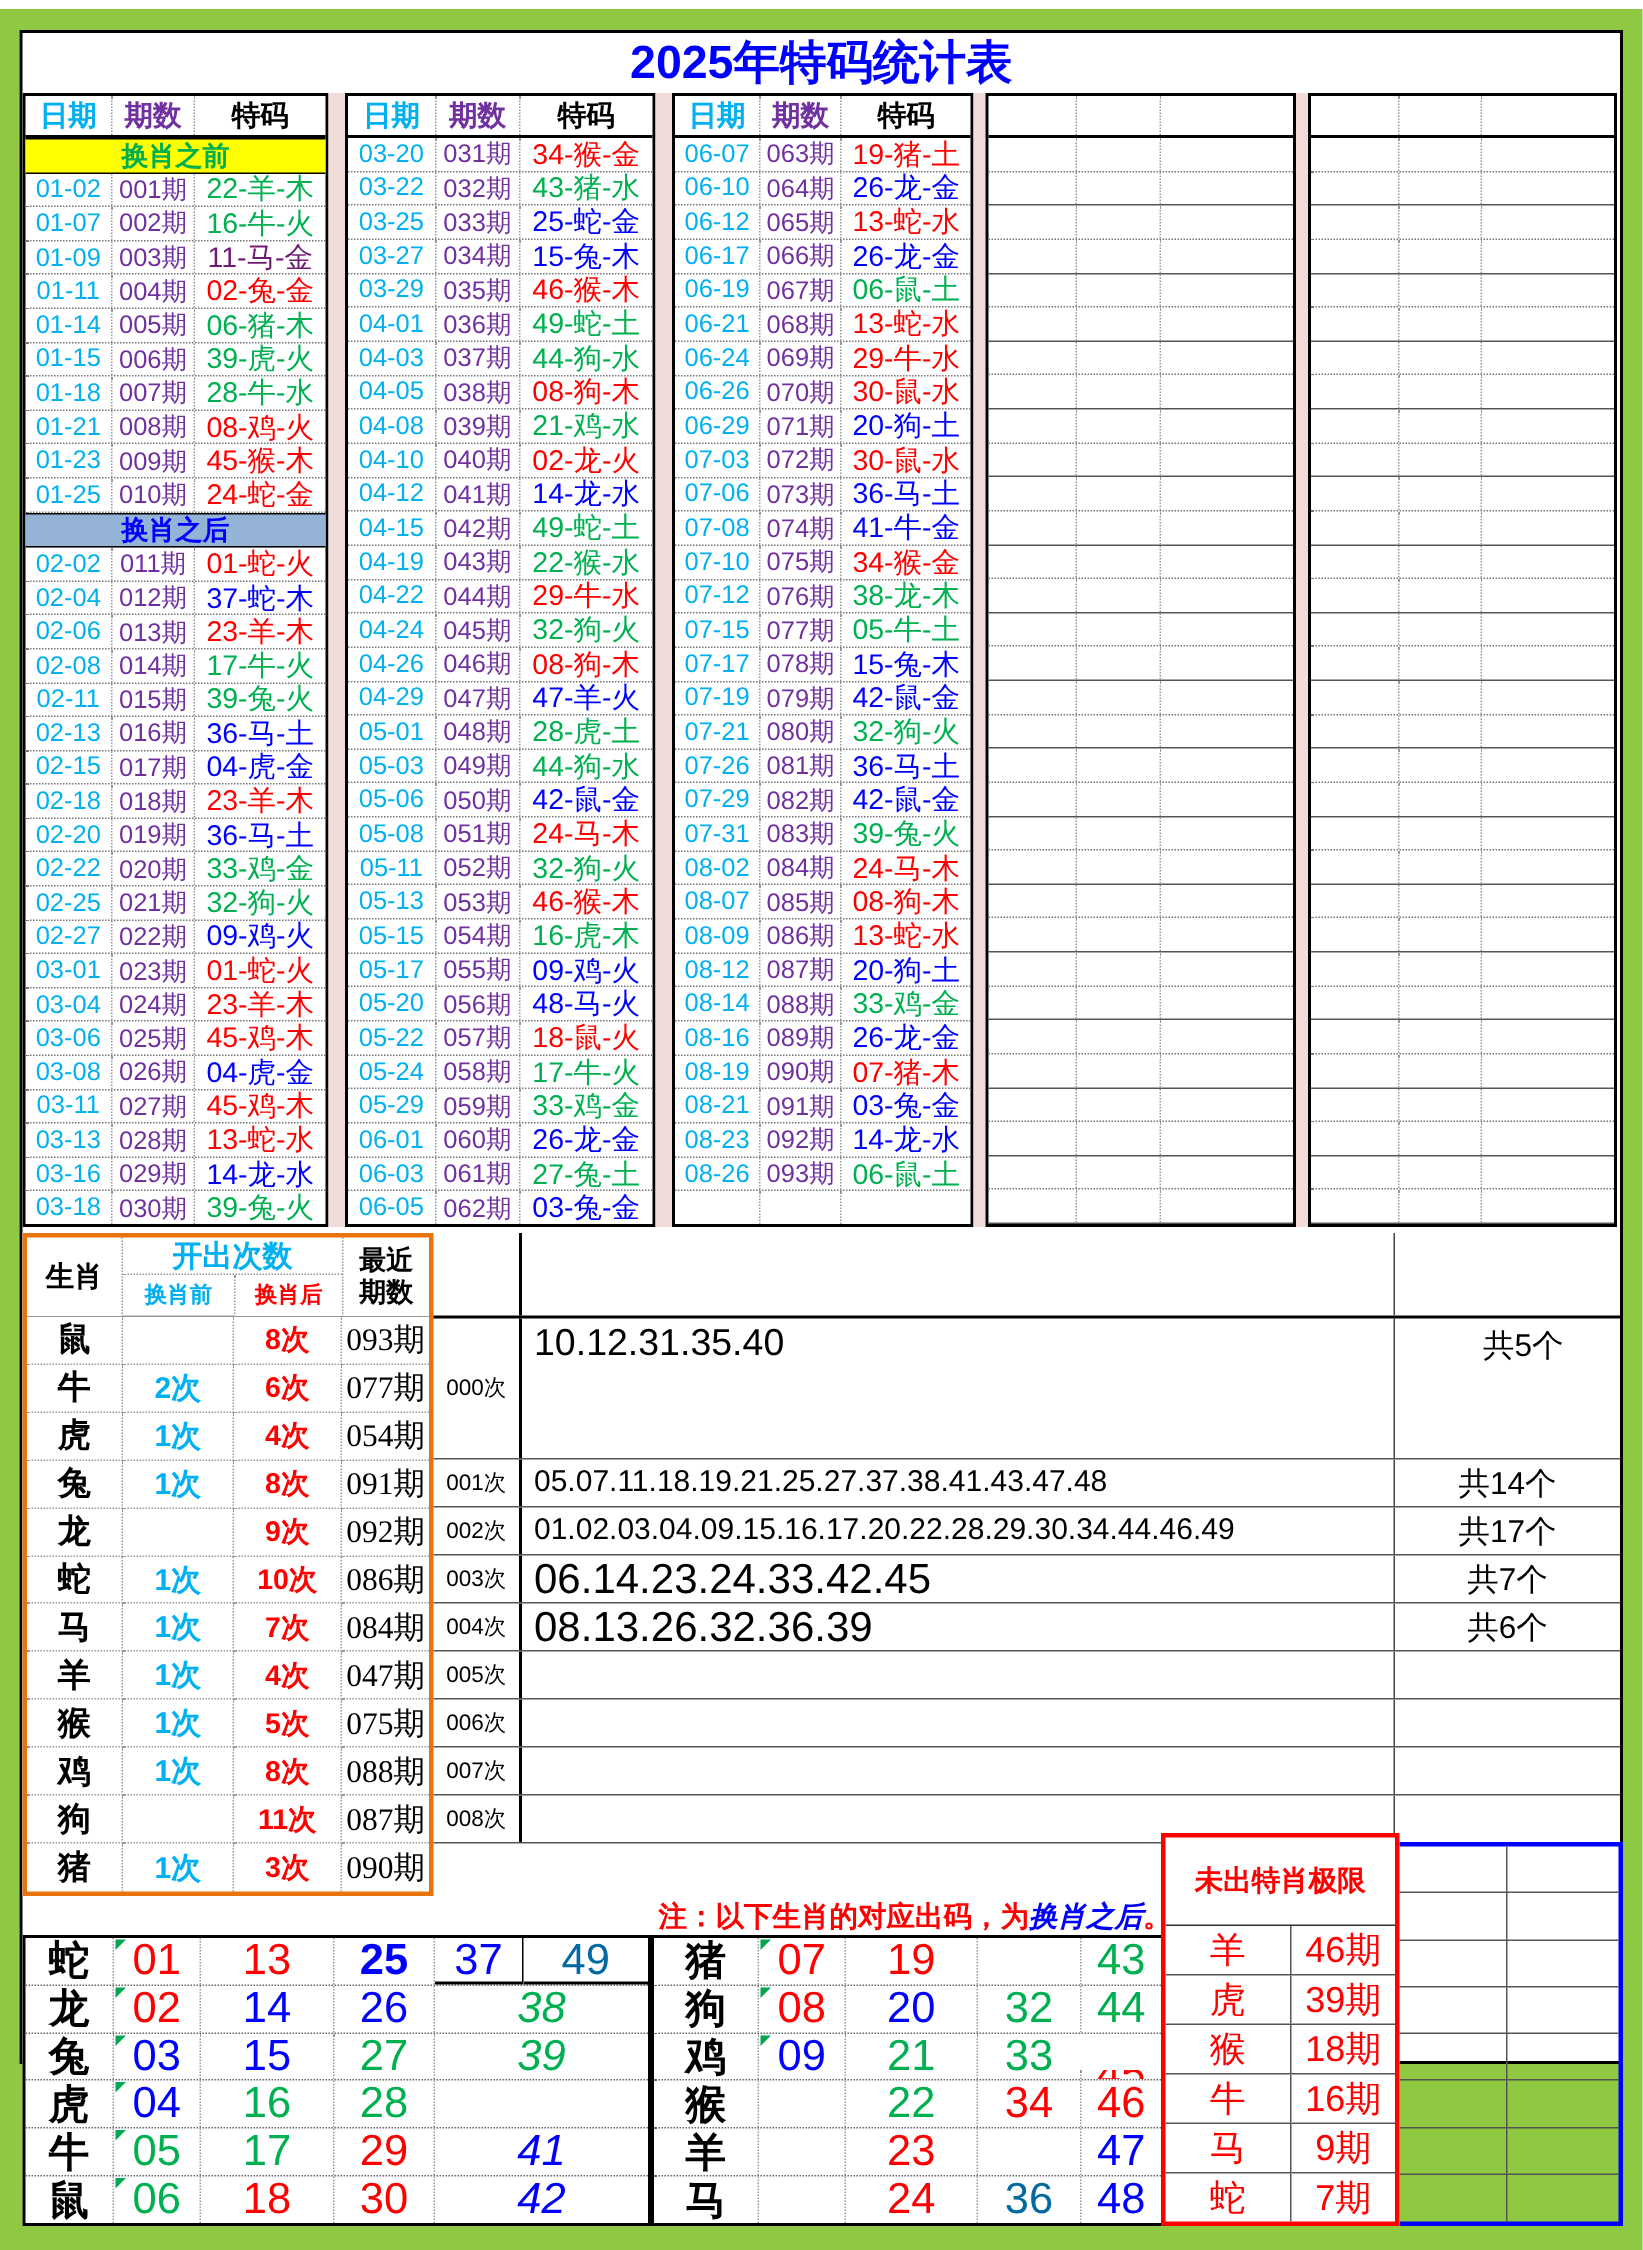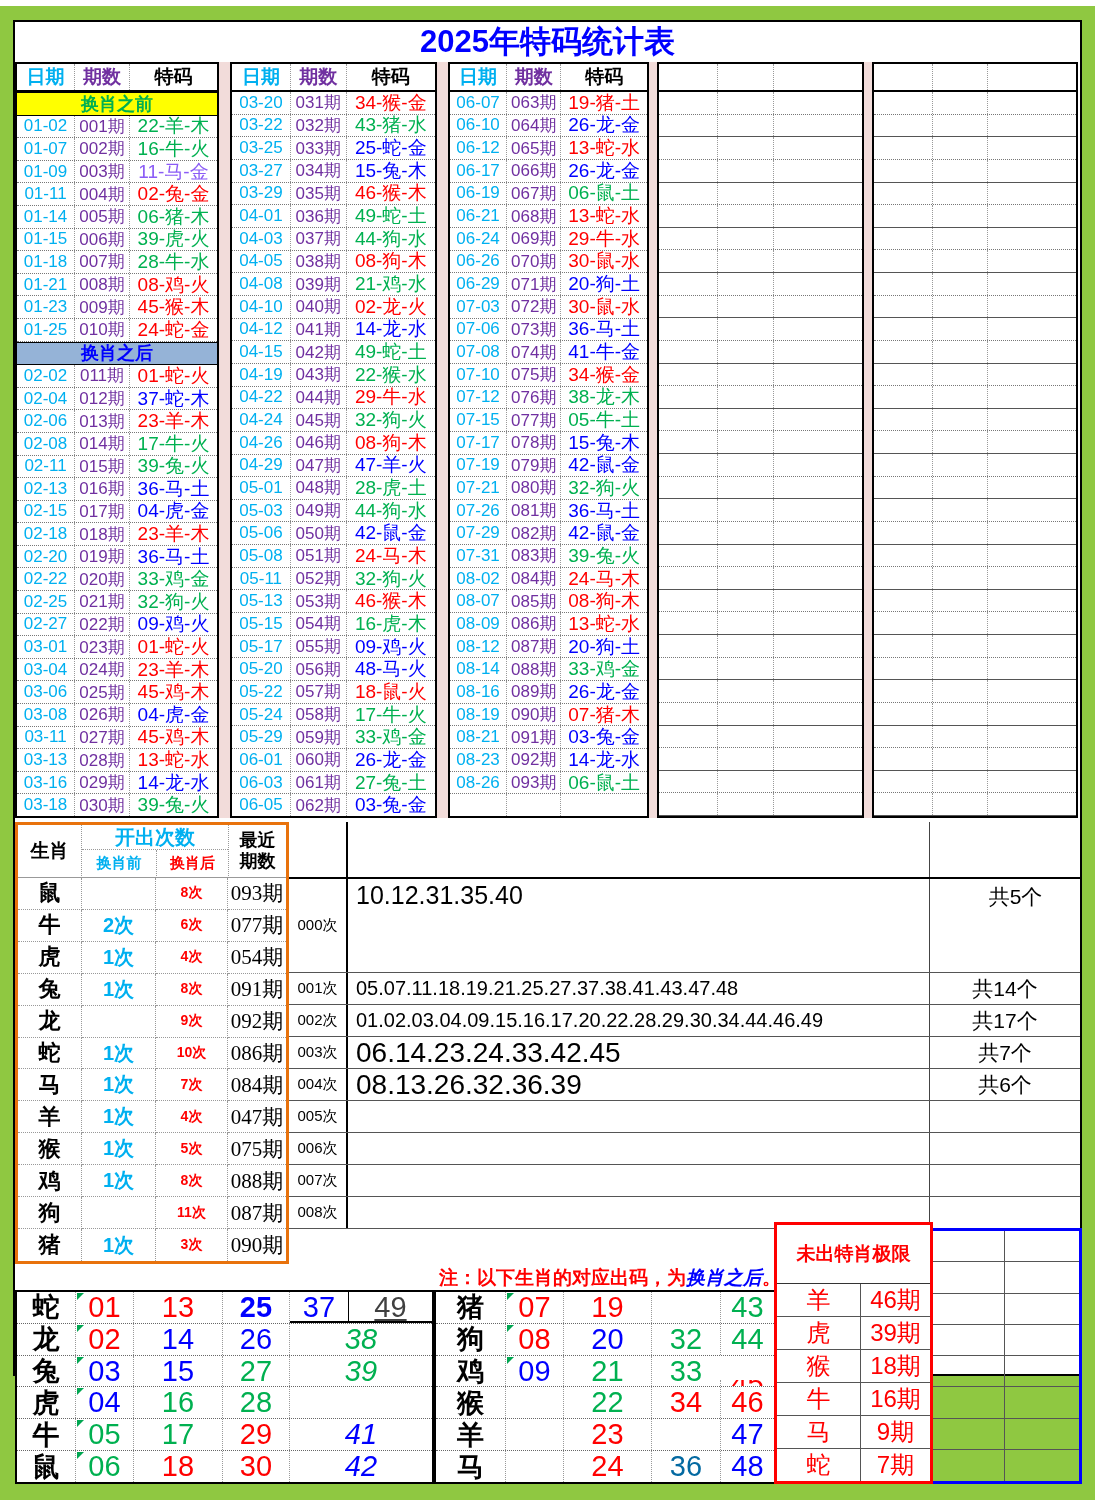--- a/index.html
+++ b/index.html
@@ -40,21 +40,21 @@
   .sh-zod{grid-area:1/1/3/2;font-size:19px;border-right:1px dotted #999;border-bottom:1px solid #999;}
   .sh-cnt{grid-area:1/2/2/4;color:#00b0f0;font-size:20px;border-bottom:1px dotted #999;}
   .sh-rec{grid-area:1/4/3/5;flex-direction:column;font-size:18px;line-height:21px;font-weight:bold;
           border-left:1px dotted #999;border-bottom:1px solid #999;}
   .sh-bf{grid-area:2/2/3/3;color:#00b0f0;font-size:15px;border-bottom:1px solid #999;}
   .sh-af{grid-area:2/3/3/4;color:#ff0000;font-size:15px;border-left:1px dotted #999;border-bottom:1px solid #999;}
   .sc{border-bottom:1px dotted #999;}
   .sc.nl{border-bottom:none;}
   .sc-z{font-size:22px;font-weight:bold;border-right:1px dotted #999;}
   .sc-bf{color:#00b0f0;font-weight:bold;font-size:20px;border-right:1px dotted #999;}
-  .sc-af{color:#ff0000;font-weight:bold;font-size:14px;border-right:1px dotted #999;}
+  .sc-af{color:#ff0000;font-weight:bold;font-size:19px;border-right:1px dotted #999;}
   .sc-rec{font-family:"Liberation Serif",serif;font-size:21px;}
   
   .counts{position:absolute;left:274px;top:800px;width:791px;height:409px;box-sizing:border-box;}
   .cspacer{height:55px;display:grid;grid-template-columns:59px 1fr 151px;}
   .cspacer > div:first-child{border-right:2px solid #000;}
   .cspacer > div:last-child{border-left:1px solid #444;}
   .crow{display:grid;grid-template-columns:59px 1fr 151px;height:32px;border-bottom:1px solid #555;
         box-sizing:border-box;}
   .crow:nth-child(2){border-top:2px solid #000;}
   .crow.tall{height:96px;}
@@ -125,21 +125,21 @@
           <div class="c code" style="color: rgb(0, 176, 80);">22-羊-木</div>
         </div>
         <div class="row">
           <div class="c date">01-07</div>
           <div class="c period">002期</div>
           <div class="c code" style="color: rgb(0, 176, 80);">16-牛-火</div>
         </div>
         <div class="row">
           <div class="c date">01-09</div>
           <div class="c period">003期</div>
-          <div class="c code" style="color: #8b5cf6;">11-马-金</div>
+          <div class="c code" style="color: #701a75;">11-马-金</div>
         </div>
         <div class="row">
           <div class="c date">01-11</div>
           <div class="c period">004期</div>
           <div class="c code" style="color: rgb(255, 0, 0);">02-兔-金</div>
         </div>
         <div class="row">
           <div class="c date">01-14</div>
           <div class="c period">005期</div>
           <div class="c code" style="color: rgb(0, 176, 80);">06-猪-木</div>
@@ -1060,21 +1060,21 @@
   <div class="note"><span>注：以下生肖的对应出码，为</span><span class="note-hl">换肖之后</span><span>。</span></div>
 
   <div class="bottom">
     <div class="btable bl">
         <div class="brow" style="grid-template-columns: 58px 58px 89px 67px 59px 1fr;">
           <div class="bc bc-z">蛇</div>
           <div class="bc bc-n tri" style="color: rgb(255, 0, 0);">01</div>
           <div class="bc bc-n" style="color: rgb(255, 0, 0);">13</div>
           <div class="bc bc-n" style="color: rgb(0, 0, 255); font-weight: bold;">25</div>
           <div class="bc bc-n hard" style="color: rgb(0, 0, 255);">37</div>
-          <div class="bc bc-n hard solid-left" style="color: #404040; text-decoration: underline;">49</div>
+          <div class="bc bc-n hard solid-left" style="color: #0369a1;">49</div>
         </div>
         <div class="brow" style="grid-template-columns: 58px 58px 89px 67px 59px 1fr;">
           <div class="bc bc-z">龙</div>
           <div class="bc bc-n tri" style="color: rgb(255, 0, 0);">02</div>
           <div class="bc bc-n" style="color: rgb(0, 0, 255);">14</div>
           <div class="bc bc-n" style="color: rgb(0, 0, 255);">26</div>
           <div class="bc bc-n wide" style="color: rgb(0, 176, 80);">38</div>
         </div>
         <div class="brow" style="grid-template-columns: 58px 58px 89px 67px 59px 1fr;">
           <div class="bc bc-z">兔</div>

